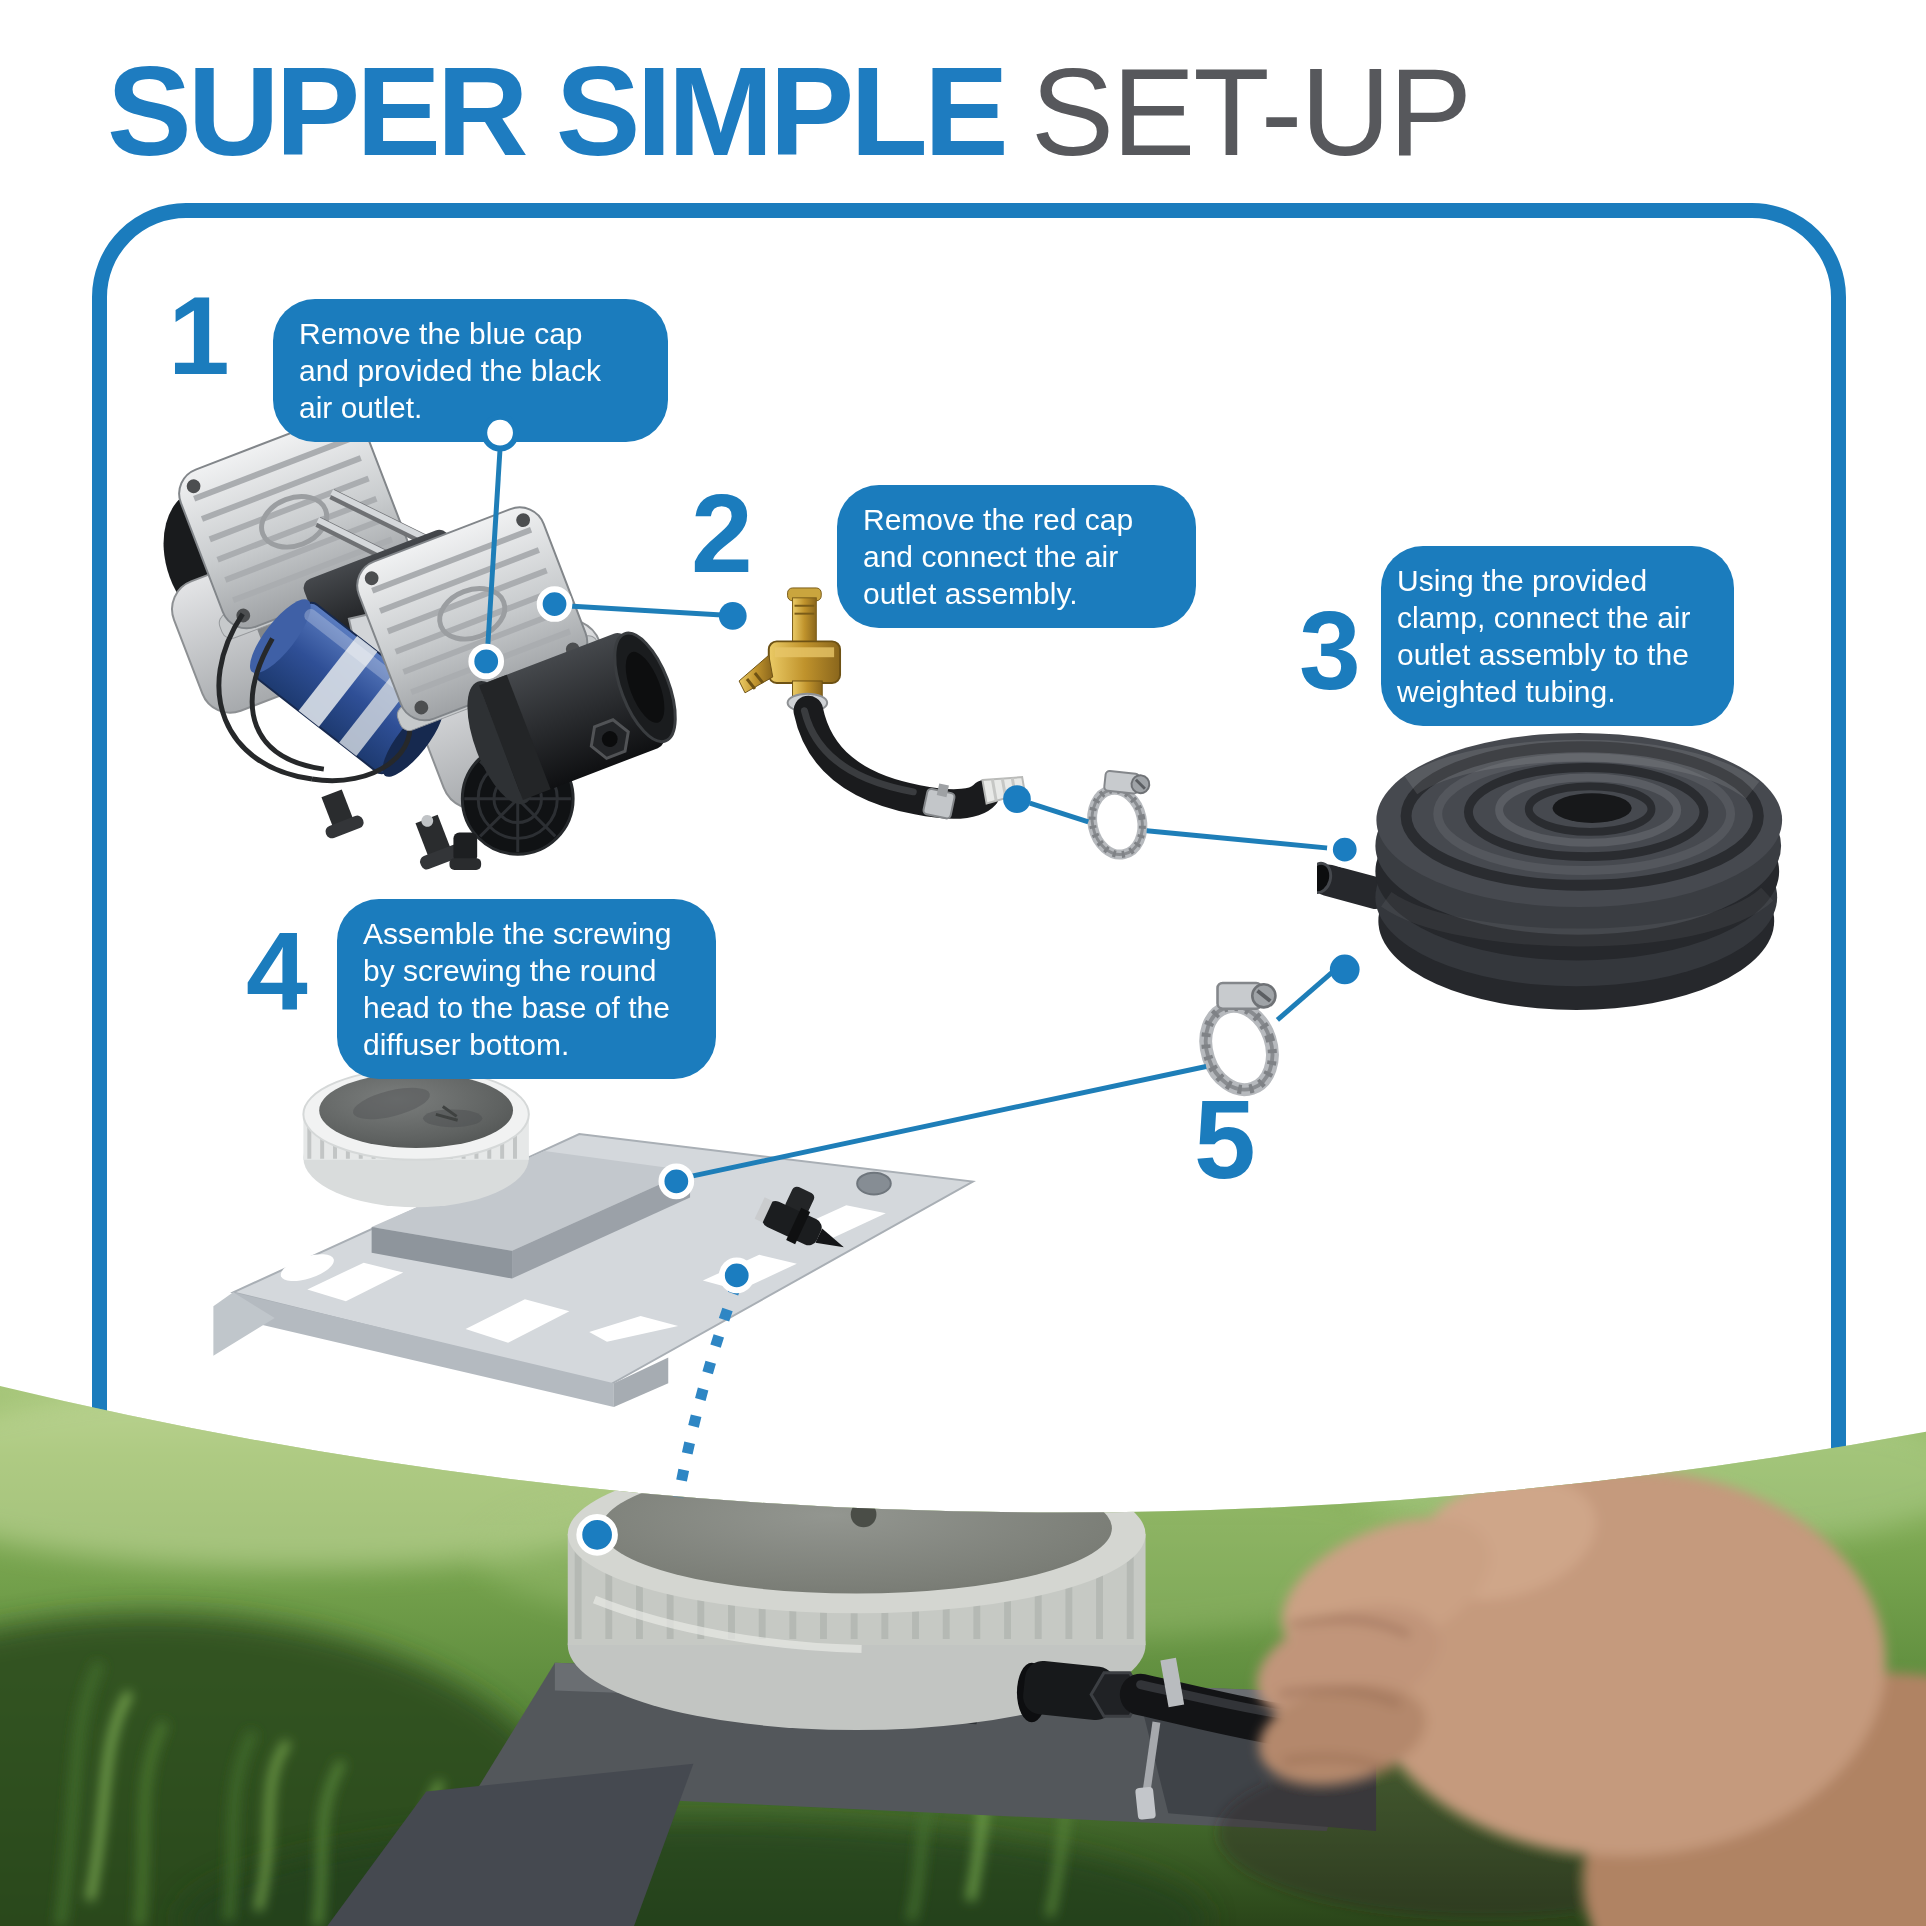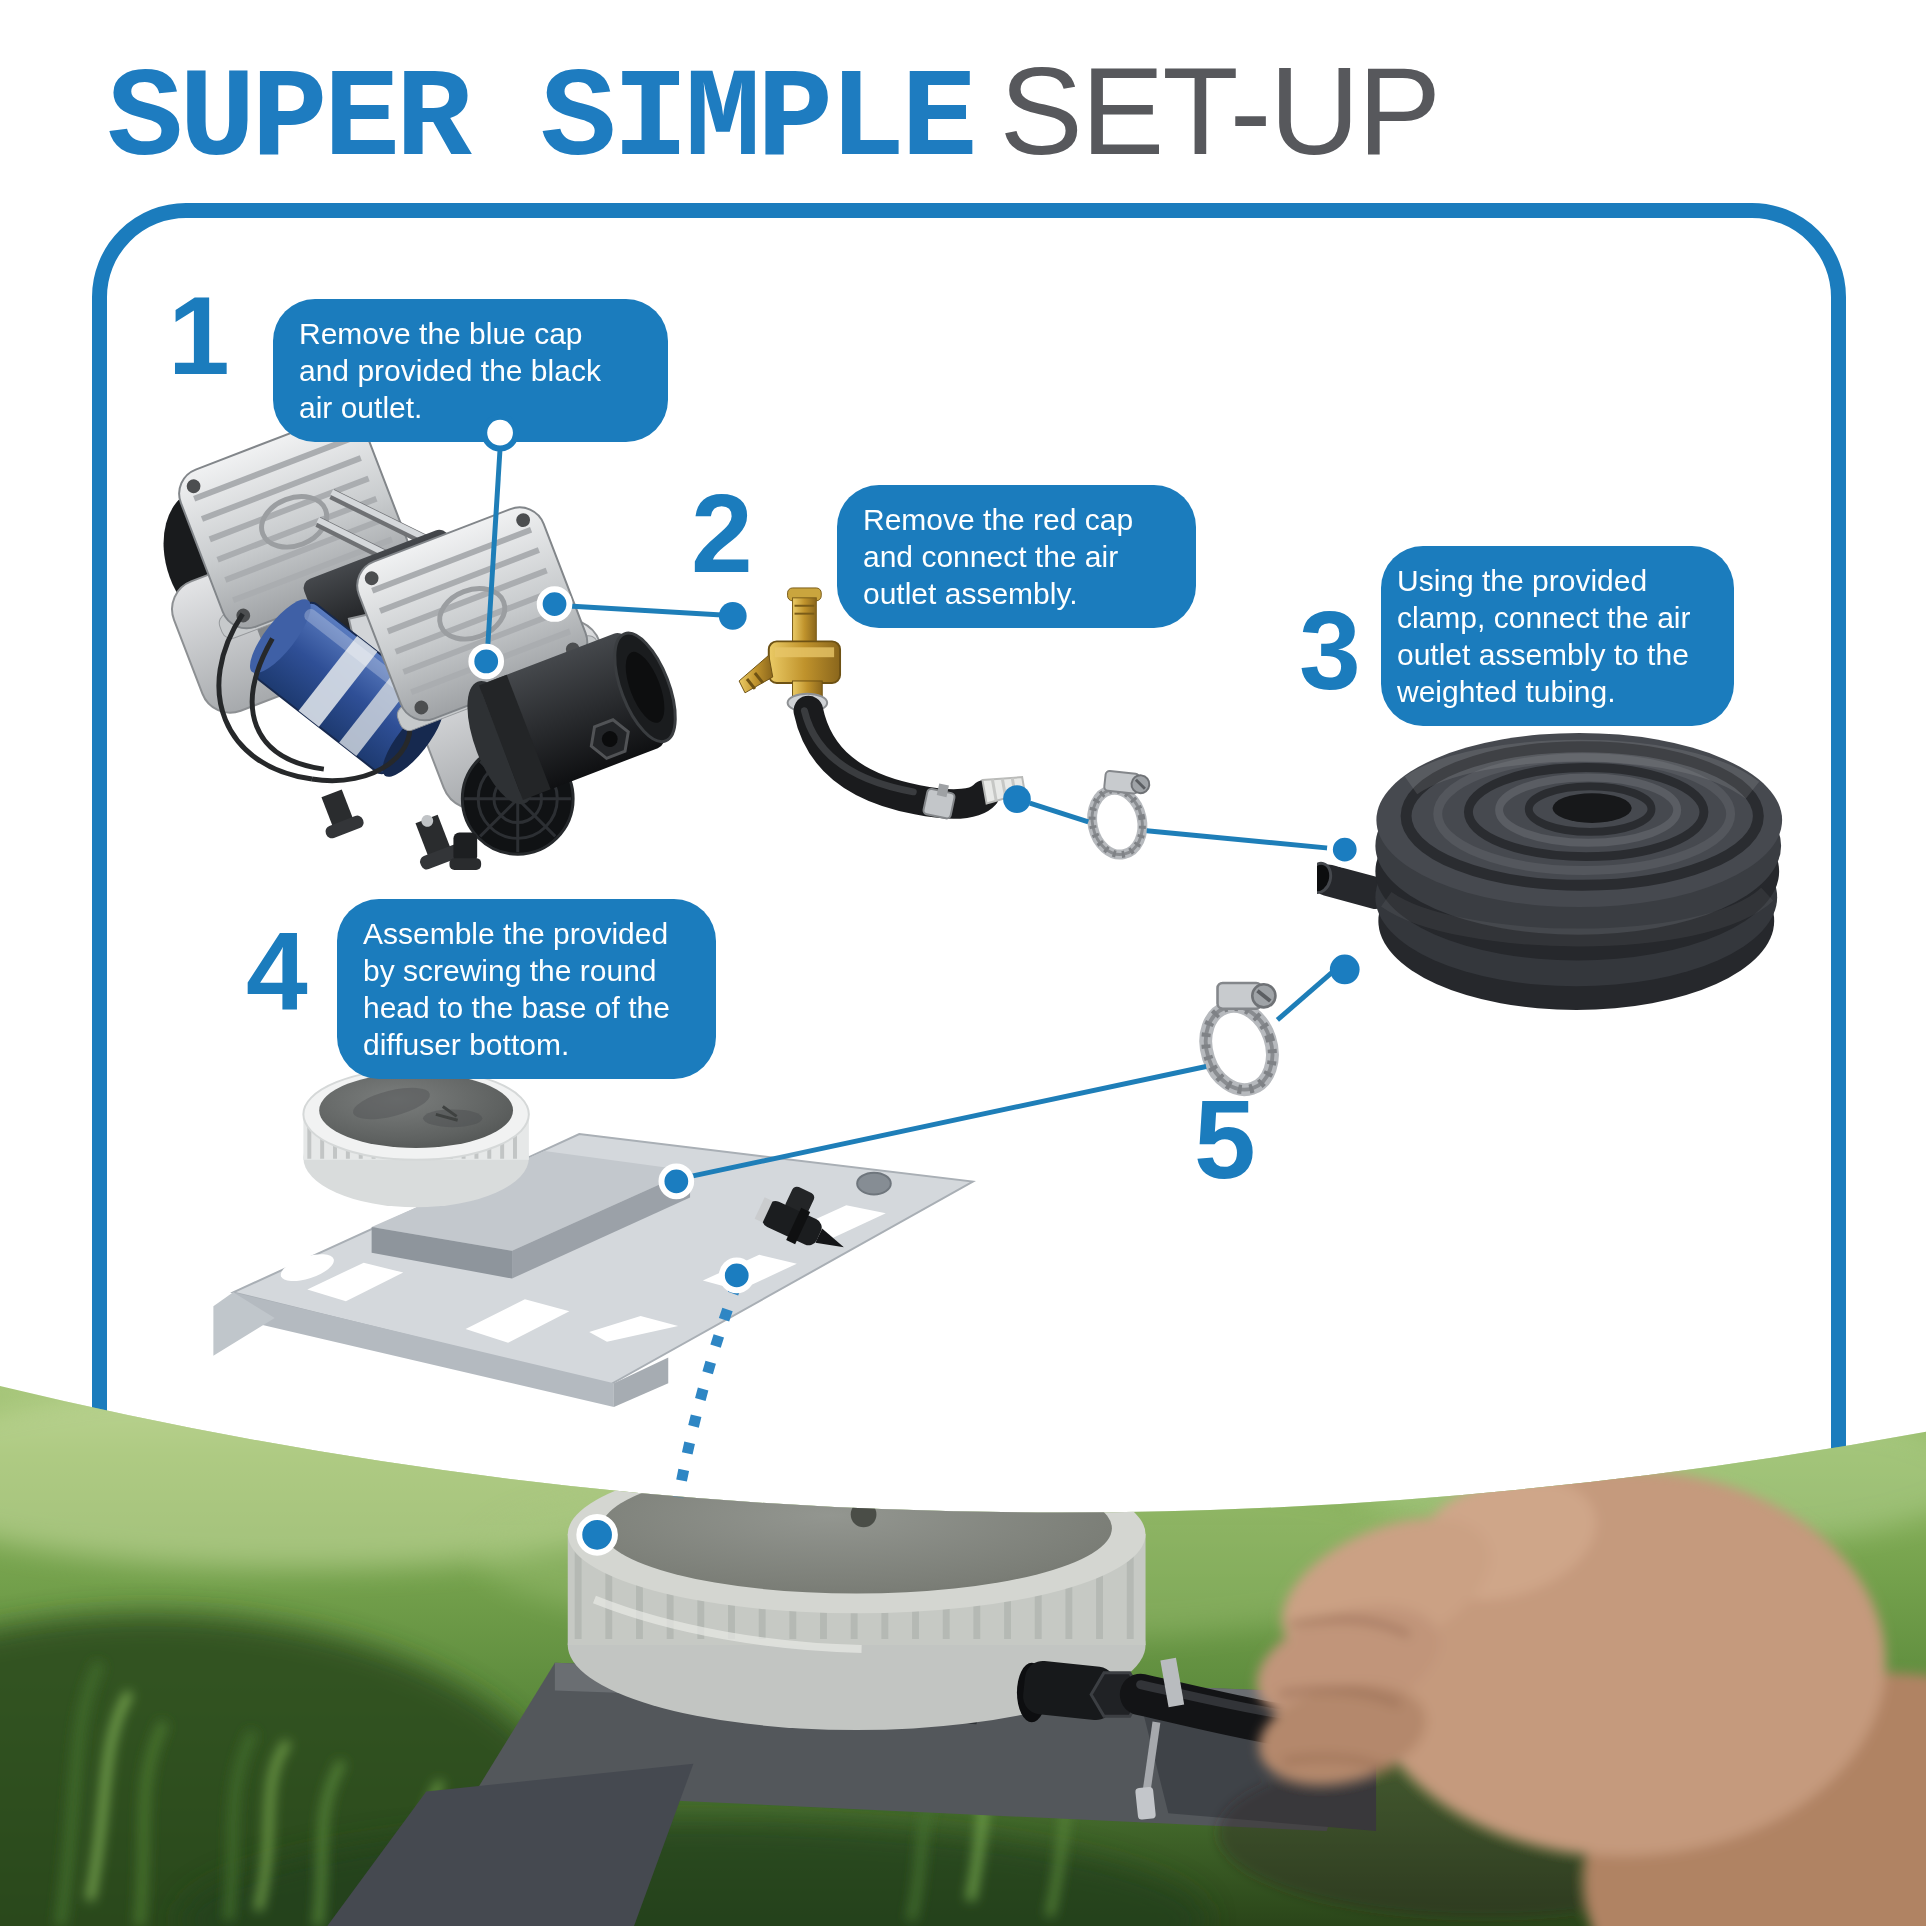--- a/index.html
+++ b/index.html
@@ -1,21 +1,21 @@
 <!DOCTYPE html>
 <html><head>
 <meta charset="utf-8">
 <style>
   html,body{margin:0;padding:0;background:#ffffff;}
   .canvas{position:relative;width:1927px;height:1927px;background:#ffffff;overflow:hidden;
           font-family:"Liberation Sans",sans-serif;}
   .abs{position:absolute;}
   
   .title{position:absolute;left:107px;top:48px;white-space:nowrap;line-height:1;}
-  .title .t1{font-weight:bold;font-size:127px;letter-spacing:-4px;color:#1e7cc0;font-family:Liberation Mono, monospace;}
+  .title .t1{font-weight:bold;font-size:127px;letter-spacing:-4px;color:#1e7cc0;}
   .title .t2{font-weight:normal;font-size:125px;letter-spacing:-2px;color:#57585c;margin-left:26px;margin-top:43px;}
   
   .frame{position:absolute;left:92px;top:203px;width:1724px;height:1559px;
          border:15px solid #1b7cbd;border-radius:94px;z-index:10;}
   
   .stepnum{position:absolute;color:#1b7cbd;font-weight:bold;font-size:111px;line-height:1;z-index:40;}
   
   .callout{position:absolute;background:#1b7cbd;border-radius:42px;color:#ffffff;
            font-size:30px;line-height:37px;padding:16px 26px;z-index:40;}
   .callout .line{white-space:nowrap;}
@@ -447,21 +447,21 @@
   <div class="stepnum n3">3</div>
   <div class="callout b3">
     <div class="line">Using the provided</div>
     <div class="line">clamp, connect the air</div>
     <div class="line">outlet assembly to the</div>
     <div class="line">weighted tubing.</div>
   </div>
 
   <div class="stepnum n4">4</div>
   <div class="callout b4">
-    <div class="line">Assemble the provided</div>
+    <div class="line">Assemble the screwing</div>
     <div class="line">by screwing the round</div>
     <div class="line">head to the base of the</div>
     <div class="line">diffuser bottom.</div>
   </div>
 
   <div class="stepnum n5">5</div>
 
 </div>
 
 

